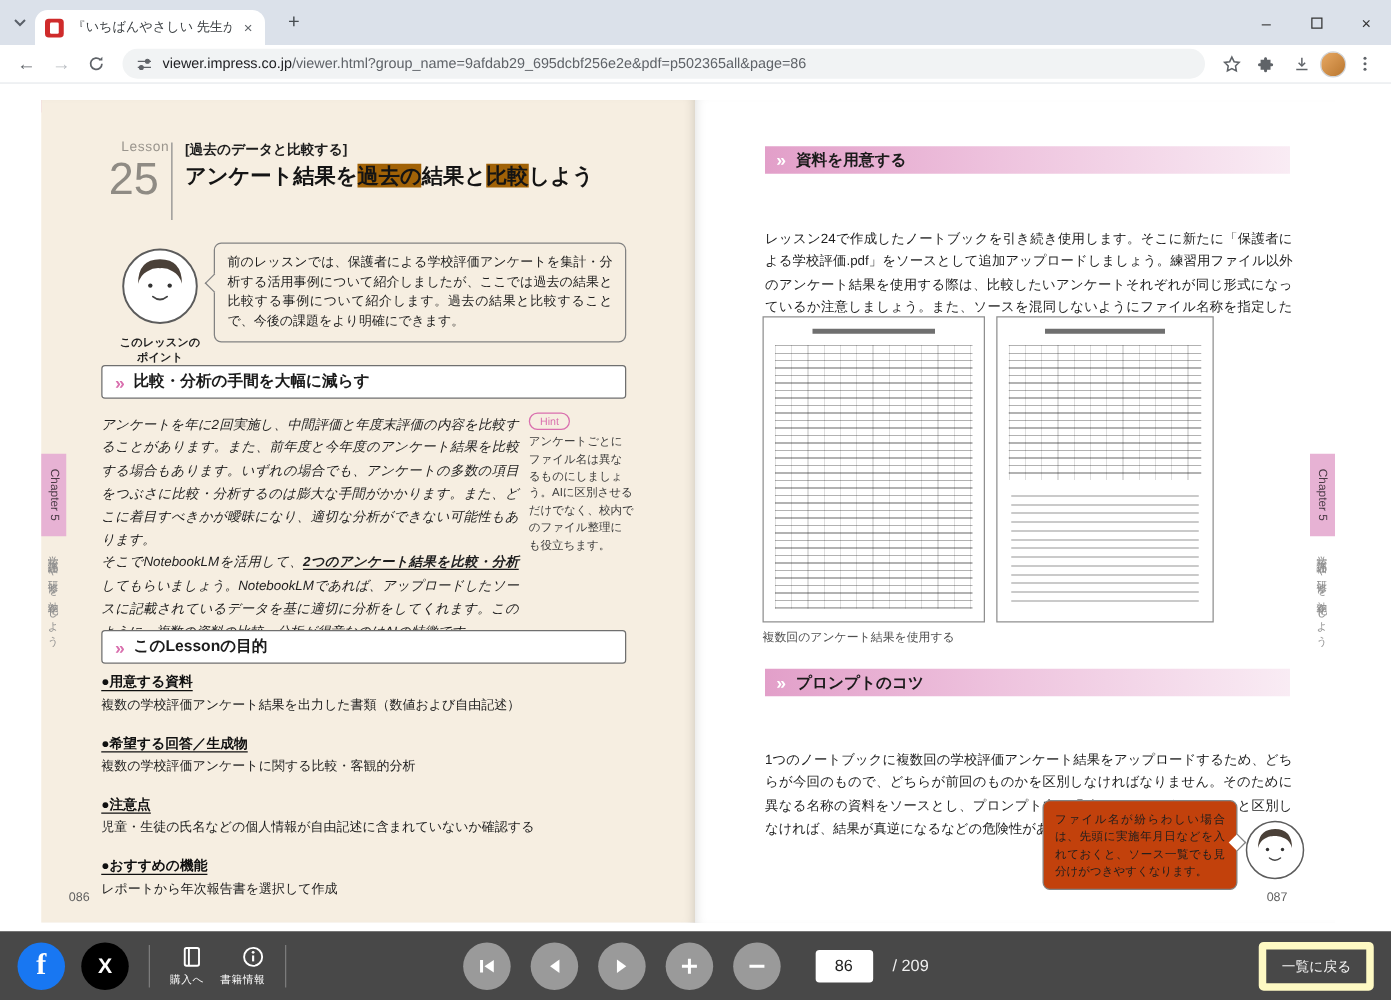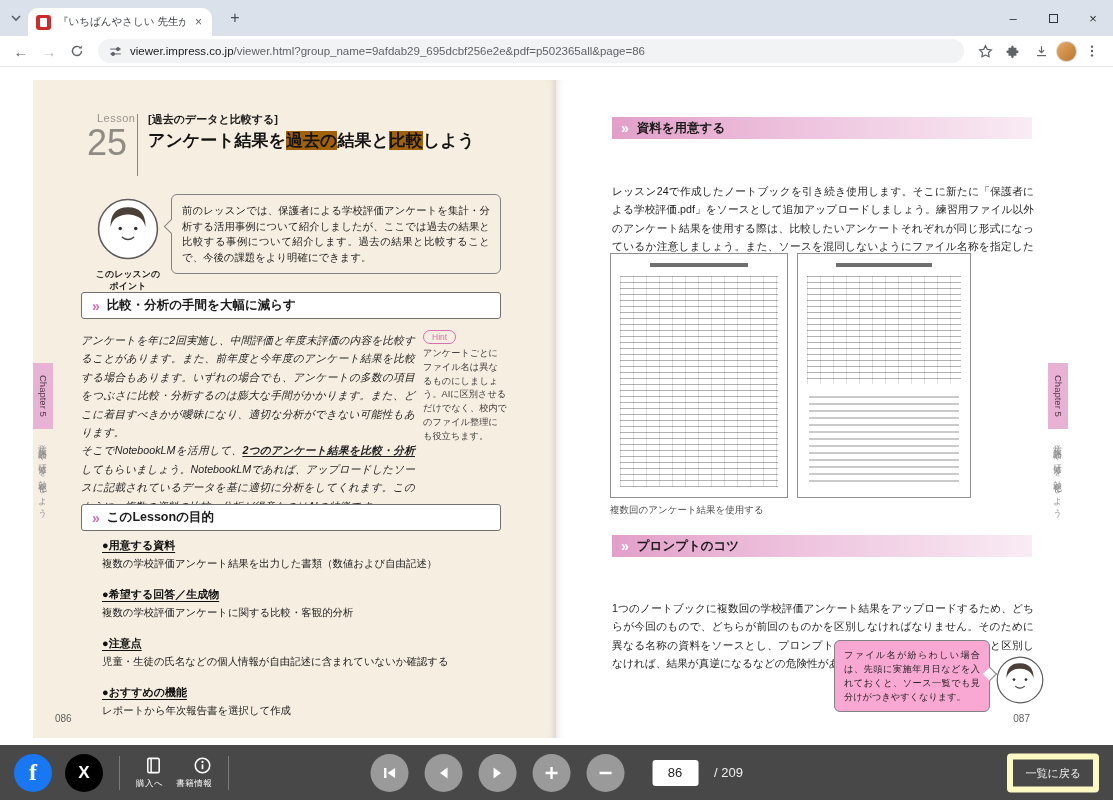--- a/index.html
+++ b/index.html
@@ -56,21 +56,21 @@
   .lsec2 { top:424px; }
 
   .body-col { position:absolute; left:48px; top:251px; width:334px; font-size:10.7px; line-height:18.4px; color:#1e1e1e; text-align:justify;font-style:italic; }
   .body-col p + p { margin-top:0; }
   .em-u { font-weight:bold; text-decoration:underline; text-underline-offset:2px; }
 
   .hint-col { position:absolute; left:390px; top:250px; width:84px; font-size:9.2px; line-height:13.8px; color:#3c3c3c; }
   .hint-pill { display:inline-block; border:1px solid #d96fae; color:#d96fae; border-radius:8px; font-size:8.5px; line-height:12px; padding:0 8px; margin-bottom:3px; }
 
   .goals { position:absolute; left:48px; top:458px; width:420px; }
-  .goal { margin-bottom:16px;margin-left:21px; }
+  .goal { margin-bottom:16px; }
   .goal-h { font-size:11px; font-weight:bold; color:#101010; text-decoration:underline; text-underline-offset:3px; margin-bottom:4px; }
   .goal-t { font-size:10.4px; color:#222; }
 
   .pageno-left { position:absolute; left:22px; bottom:14px; font-size:10px; color:#5f5f5f; }
 
   .chaptab { width:20px; height:66px; background:#e7b2d4; color:#4a3a45; display:flex; align-items:center; justify-content:center; writing-mode:vertical-rl; font-size:9.5px; }
   .chaptab-l { position:absolute; left:0; top:283px; }
   .chapside { writing-mode:vertical-rl; text-orientation:upright; font-size:8.5px; color:#8d8d8d; letter-spacing:2px; }
   .chapside-l { position:absolute; left:4px; top:358px; }
 
@@ -91,21 +91,21 @@
   .t-grid { position:absolute; left:9px; right:9px; top:22px; bottom:10px;
     background-image:
       repeating-linear-gradient(180deg, rgba(0,0,0,.30) 0 1px, transparent 1px 6px),
       repeating-linear-gradient(90deg, rgba(0,0,0,.13) 0 1px, transparent 1px 13px); }
   .t-grid.half { bottom:auto; height:108px; }
   .t-text { position:absolute; left:11px; right:11px; top:142px; bottom:12px;
     background-image: repeating-linear-gradient(180deg, rgba(0,0,0,.38) 0 1.5px, transparent 1.5px 7px); opacity:.55; }
 
   .fig-caption { position:absolute; left:54px; top:424px; font-size:9.5px; color:#4f4f4f; }
 
-  .tip-bubble { position:absolute; left:278px; top:560px; width:156px; border:1px solid #828282; border-radius:6px; background:#f9a8d4; padding:7px 9px; font-size:9.2px; line-height:14px; color:#1e1e1e; text-align:justify; }
+  .tip-bubble { position:absolute; left:278px; top:560px; width:156px; border:1px solid #828282; border-radius:6px; background:#c2410c; padding:7px 9px; font-size:9.2px; line-height:14px; color:#1e1e1e; text-align:justify; }
   .tip-bubble:after { content:""; position:absolute; right:-6px; top:28px; width:9px; height:9px; background:#fff; border-right:1px solid #828282; border-top:1px solid #828282; transform:rotate(45deg); }
   .avatar2 { position:absolute; left:440px; top:576px; width:48px; height:48px; }
 
   .pageno-right { position:absolute; right:38px; bottom:14px; font-size:10px; color:#5f5f5f; }
   .chaptab-r { position:absolute; right:0; top:283px; }
   .chapside-r { position:absolute; right:4px; top:358px; }
 
   
   .bottombar { position:absolute; left:0; right:0; bottom:0; height:55px; background:#484848; }
   .bb-left { position:absolute; left:14px; top:0; height:100%; display:flex; align-items:center; gap:13px; }

